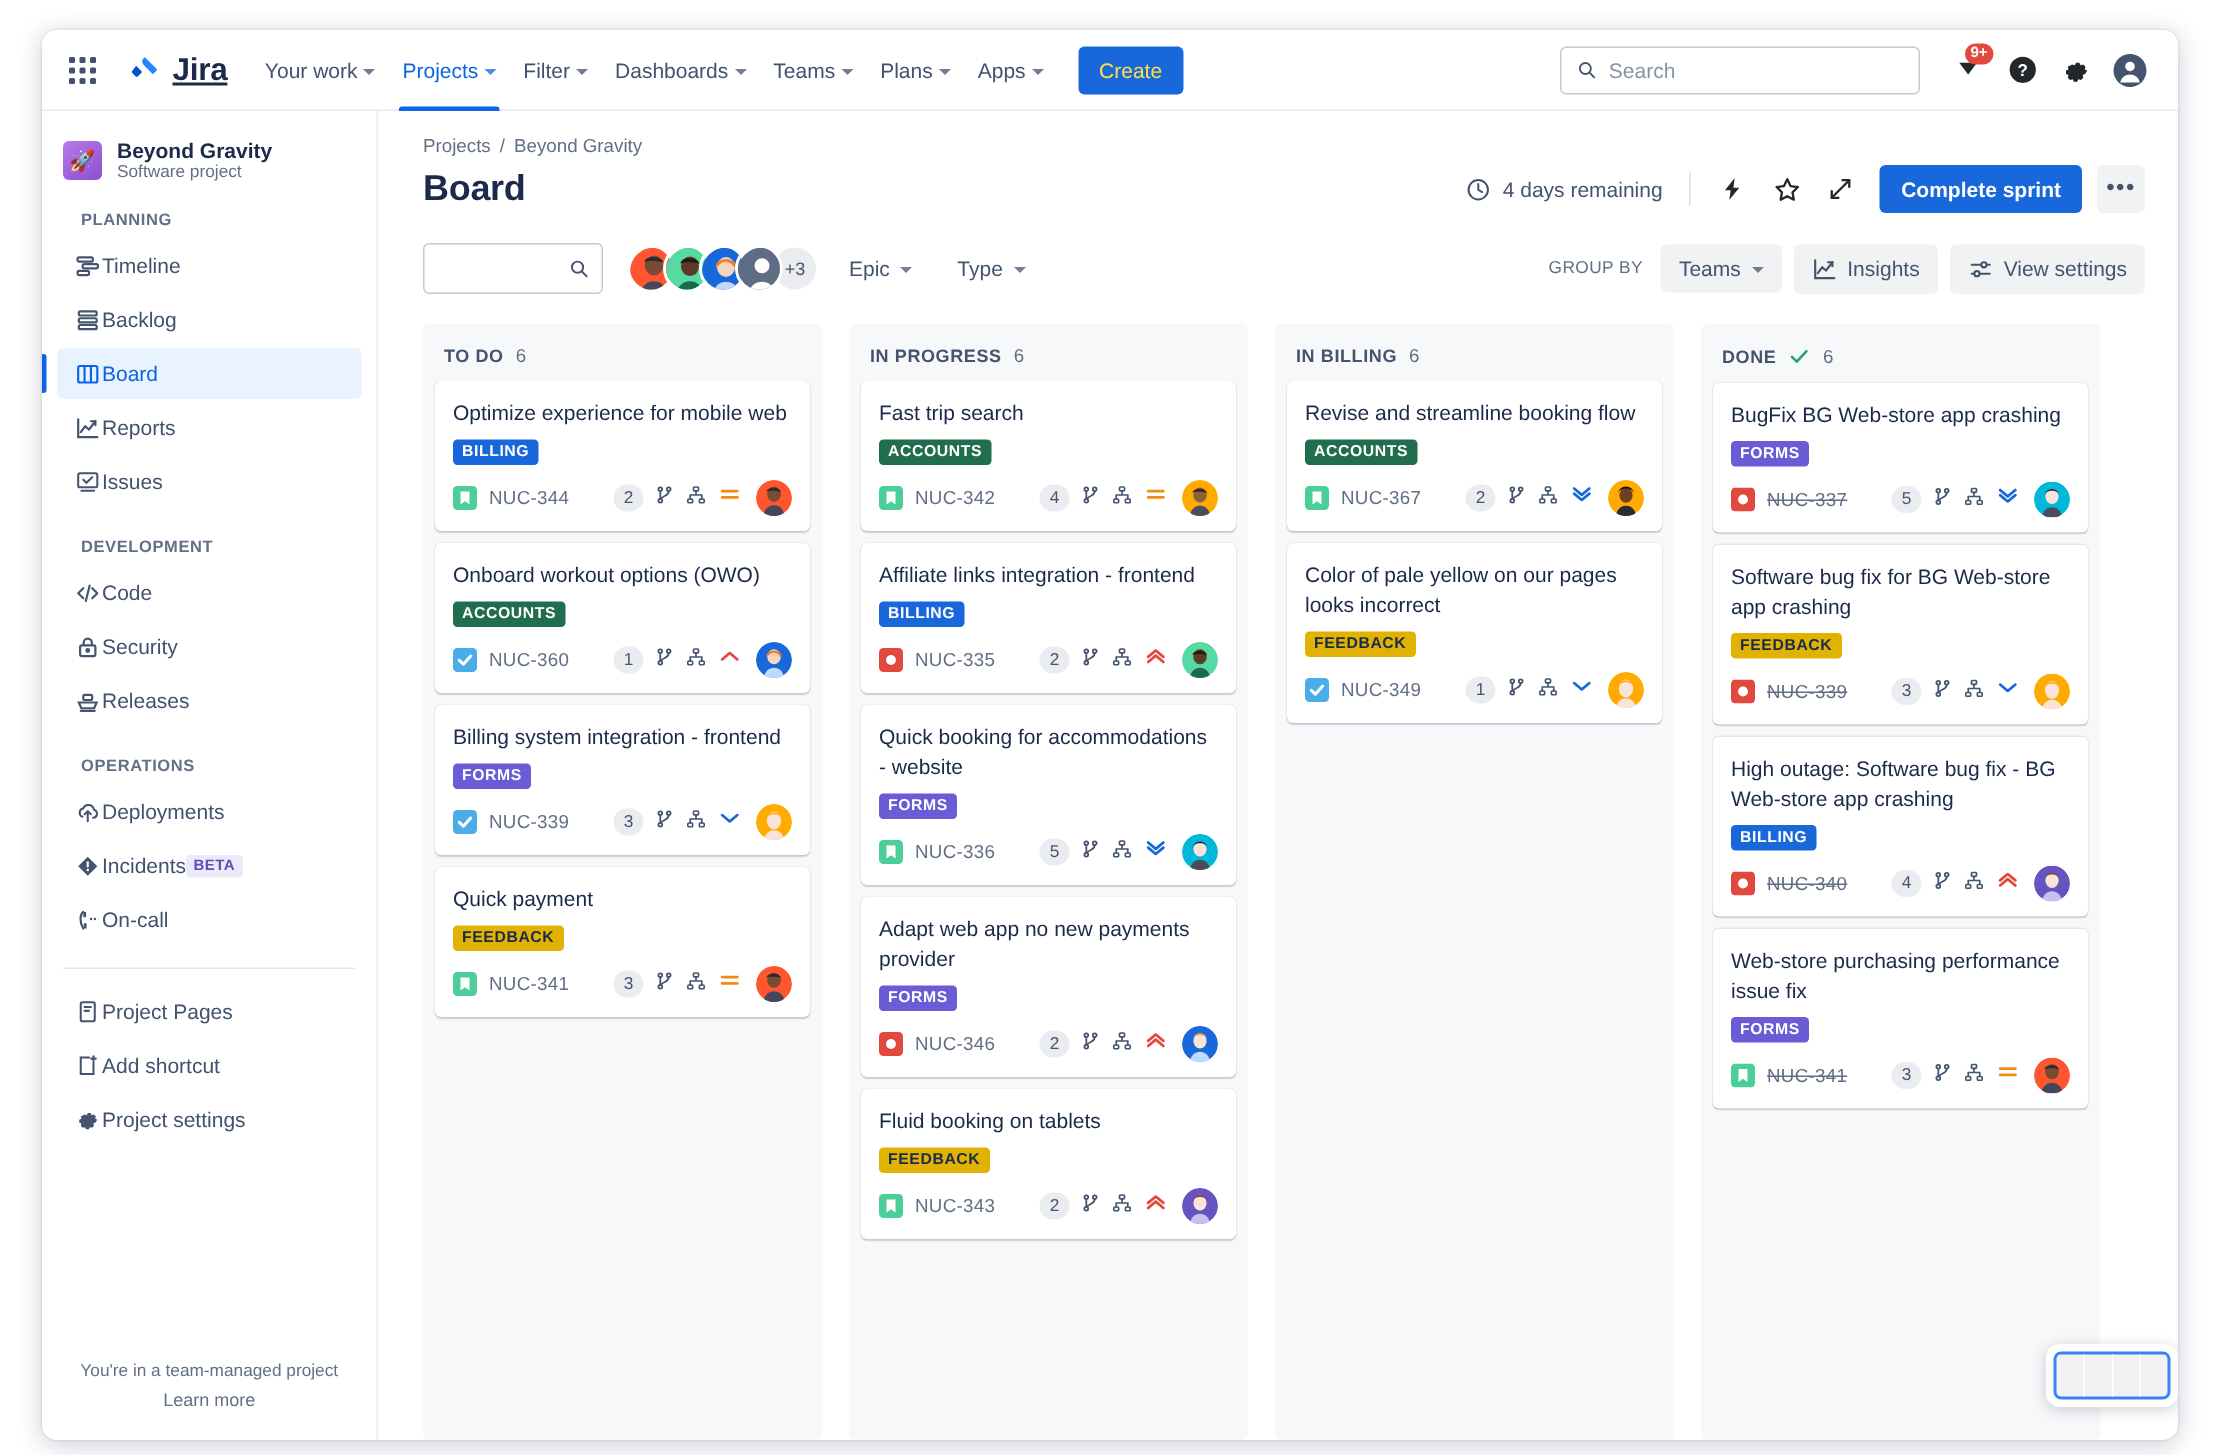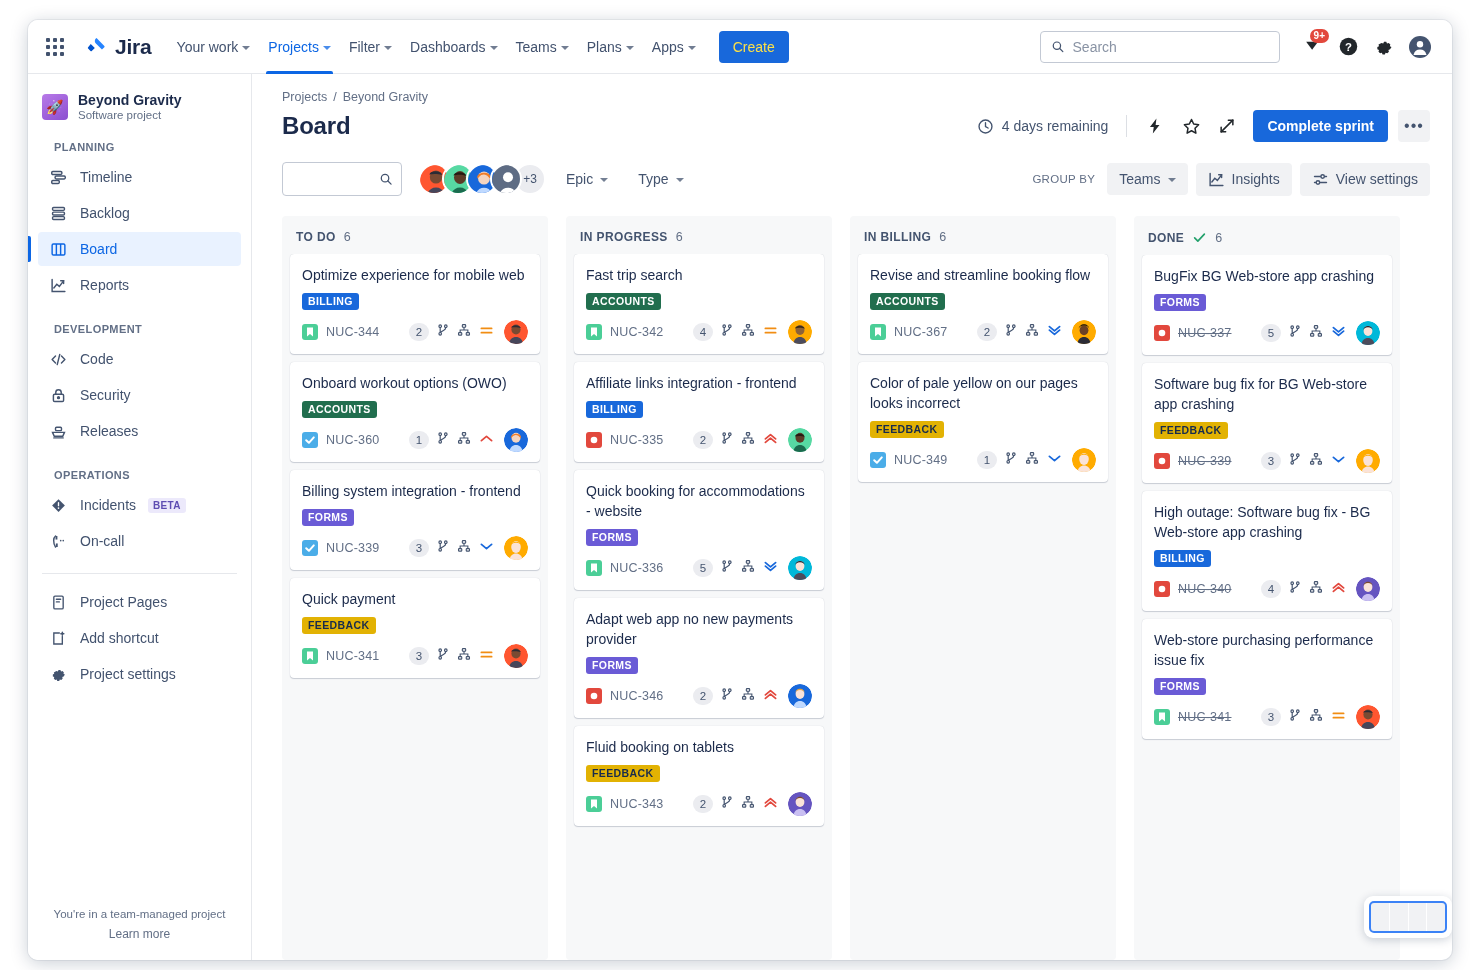--- a/index.html
+++ b/index.html
@@ -26,21 +26,21 @@
     height: 54px; min-height: 54px;
     border-bottom: 1px solid #e6e8ec;
     display: flex; align-items: center;
     padding: 0 16px 0 12px;
     background: #fff;
   }
   .appswitcher { width: 30px; height: 30px; display:flex; align-items:center; justify-content:center; border-radius:3px; cursor:pointer; }
   .appswitcher .grid { display:grid; grid-template-columns: repeat(3, 4px); grid-gap: 3px; }
   .appswitcher .grid i { width:4px; height:4px; background:#42526e; border-radius:1px; display:block; }
   .brand { display:flex; align-items:center; gap:7px; margin-left: 16px; margin-right: 16px; cursor:pointer; }
-  .brand-name { font-size: 21px; font-weight: 600; color:#1b2a4b; letter-spacing:-0.2px; }
+  .brand-name { font-size: 21px; font-weight: 600; color:#1b2a4b; letter-spacing:-0.2px;text-decoration:underline; }
   .navitem {
     display:flex; align-items:center; gap:4px;
     height: 54px; padding: 0 9px;
     font-size: 14px; color:#42526e; cursor:pointer;
     position: relative; white-space: nowrap;
   }
   .navitem.active { color:#0c66e4; font-weight:500; }
   .navitem.active:after {
     content:""; position:absolute; left:7px; right:7px; bottom:0;
     height:3px; background:#0c66e4; border-radius:2px 2px 0 0;
@@ -83,21 +83,21 @@
   .proj-head { display:flex; align-items:center; gap:10px; padding: 4px 14px 0 14px; cursor:pointer;}
   .proj-avatar {
     width:26px;height:26px;border-radius:4px;
     background:linear-gradient(145deg,#b87ae8,#8b4fd0);
     display:flex;align-items:center;justify-content:center;font-size:14px;
   }
   .proj-title { font-size:14px; font-weight:700; color:#1b2a4b; line-height:16px;}
   .proj-sub { font-size:11.5px; color:#626f86; margin-top:1px;}
   .side-section { font-size:11px; font-weight:700; color:#626f86; letter-spacing:0.4px; padding: 0 14px; margin: 20px 0 6px 12px; }
   .side-item {
-    display:flex; align-items:center; gap:12px;
+    display:flex; align-items:center; 
     height:34px; margin: 1px 10px; padding: 0 10px;
     border-radius:4px; cursor:pointer; color:#42526e; font-size:14px;
     position:relative;
   }
   .side-item.active { background:#e9f2ff; color:#0c66e4; font-weight:500; }
   .side-item.active:before {
     content:""; position:absolute; left:-10px; top:4px; bottom:4px; width:3px;
     background:#0c66e4; border-radius:0 2px 2px 0;
   }
   .side-ico { width:20px; height:20px; display:flex; align-items:center; justify-content:center; flex:none; }
@@ -314,20 +314,30 @@
       <div class="side-item">
         <span class="side-ico">
           <svg width="17" height="17" viewBox="0 0 20 20" fill="none" stroke="#44546f" stroke-width="1.7" stroke-linecap="round">
             <polyline points="2.5,3 2.5,17 17.5,17"></polyline>
               <polyline points="4.5,13 8,8.5 11,11 16,4.5"></polyline>
               <polyline points="12.6,4.5 16,4.5 16,7.6"></polyline>
           </svg>
         </span>
         <span>Reports</span>
       </div>
+      <div class="side-item">
+        <span class="side-ico">
+          <svg width="17" height="17" viewBox="0 0 20 20" fill="none" stroke="#44546f" stroke-width="1.6">
+            <rect x="2.5" y="3" width="15" height="11" rx="1.5"></rect>
+              <polyline points="6.5,8 9,10.4 13.5,6" stroke-linecap="round"></polyline>
+              <line x1="5" y1="16.6" x2="15" y2="16.6" stroke-linecap="round"></line>
+          </svg>
+        </span>
+        <span>Issues</span>
+      </div>
 
       <div class="side-section">DEVELOPMENT</div>
       <div class="side-item">
         <span class="side-ico">
           <svg width="17" height="17" viewBox="0 0 20 20" fill="none" stroke="#44546f" stroke-width="1.7" stroke-linecap="round" stroke-linejoin="round">
             <polyline points="6.5,6 2.5,10 6.5,14"></polyline>
               <polyline points="13.5,6 17.5,10 13.5,14"></polyline>
               <line x1="11.5" y1="4" x2="8.5" y2="16"></line>
           </svg>
         </span>
@@ -348,20 +358,30 @@
           <svg width="17" height="17" viewBox="0 0 20 20" fill="none" stroke="#44546f" stroke-width="1.7" stroke-linecap="round">
             <path d="M3 11h14l-2 4.5H5z"></path>
               <rect x="6.5" y="5" width="7" height="4" rx="1.2"></rect>
               <line x1="4.5" y1="17.5" x2="15.5" y2="17.5"></line>
           </svg>
         </span>
         <span>Releases</span>
       </div>
 
       <div class="side-section">OPERATIONS</div>
+      <div class="side-item">
+        <span class="side-ico">
+          <svg width="17" height="17" viewBox="0 0 20 20" fill="none" stroke="#44546f" stroke-width="1.6" stroke-linecap="round" stroke-linejoin="round">
+            <path d="M5.8 13.5A3.4 3.4 0 0 1 6.4 7a4.4 4.4 0 0 1 8.4 1 3.2 3.2 0 0 1-.6 6.3"></path>
+              <line x1="10" y1="9.5" x2="10" y2="17"></line>
+              <polyline points="7.6,11.6 10,9.3 12.4,11.6"></polyline>
+          </svg>
+        </span>
+        <span>Deployments</span>
+      </div>
       <div class="side-item">
         <span class="side-ico">
           <svg width="17" height="17" viewBox="0 0 20 20">
             <path d="M10 2.5 17.5 10 10 17.5 2.5 10z" fill="#44546f"></path>
             <rect x="9.2" y="6" width="1.6" height="5" fill="#fff" rx=".8"></rect>
               <circle cx="10" cy="13" r="1" fill="#fff"></circle>
           </svg>
         </span>
         <span>Incidents</span>
         <span class="beta-chip">BETA</span>

